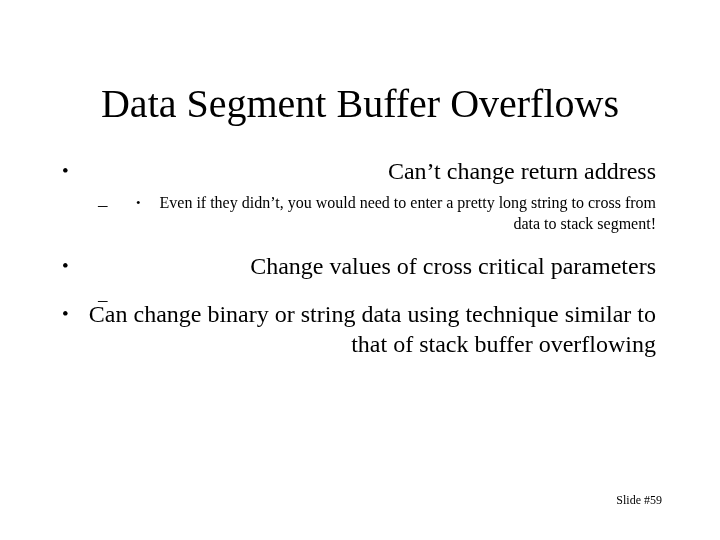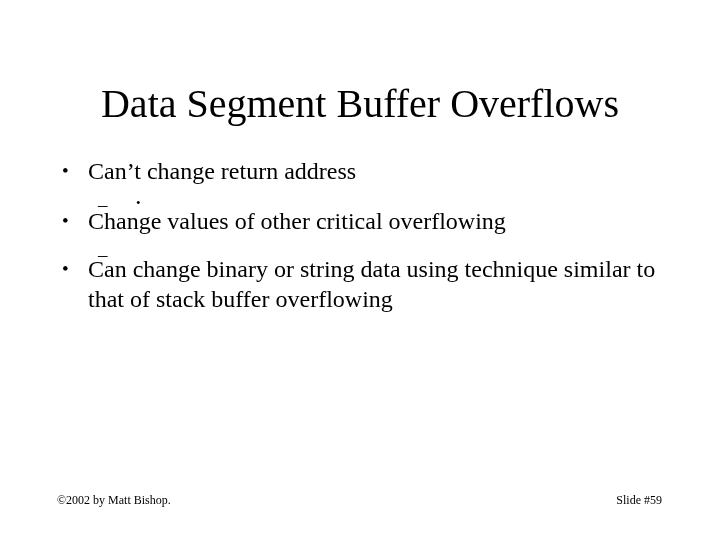--- a/index.html
+++ b/index.html
@@ -47,20 +47,21 @@
     display: block;
   }
   .bullet .marker {
     position: absolute;
     left: 0;
     top: 0;
     display: block;
   }
   .bullet .btext {
     display: block;
+    text-align: right;
   }
 
   
   .lvl1 {
     padding-left: 32px;
     font-size: 24px;
     line-height: 30px;
     margin-bottom: 6px;
   }
   .lvl1 > .marker {
@@ -131,41 +132,41 @@
       <span class="marker">•</span>
       <span class="btext">Can’t change return address</span>
     </div>
 
     <div class="bullet lvl2">
       <span class="marker">–</span>
     </div>
 
     <div class="bullet lvl3">
       <span class="marker">•</span>
+      <span class="btext">Even if they didn’t, you would need to enter a pretty long string to cross from data to stack segment!</span>
     </div>
 
     <div class="group-spacer-lg"></div>
 
     <div class="bullet lvl1">
       <span class="marker">•</span>
-      <span class="btext">Change values of other critical overflowing</span>
+      <span class="btext">Change values of cross critical parameters</span>
     </div>
 
     <div class="bullet lvl2">
       <span class="marker">–</span>
     </div>
 
     <div class="group-spacer-md"></div>
 
     <div class="bullet lvl1">
       <span class="marker">•</span>
       <span class="btext">Can change binary or string data using technique similar to that of stack buffer overflowing</span>
     </div>
 
   </div>
 
   <div id="footer-left">
-    <div>©2002 by Matt Bishop.</div>
   </div>
 
   <div id="footer-right">Slide #59</div>
 
 </div>
 
 </body></html>

